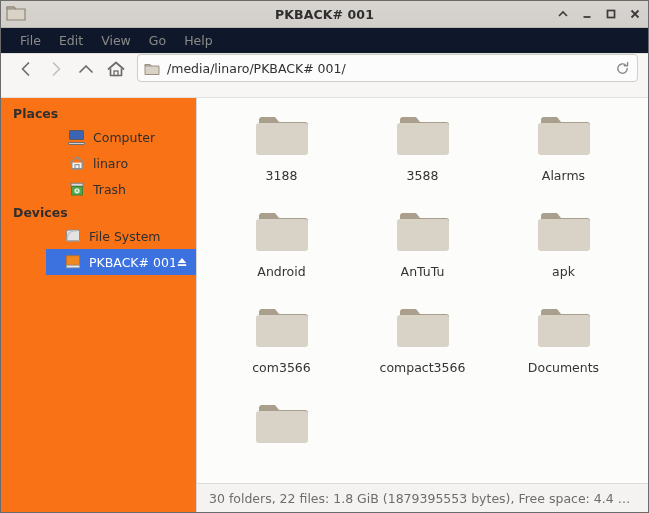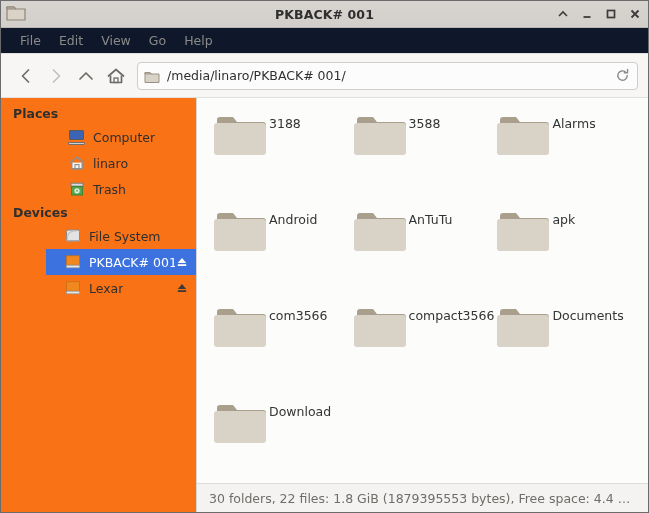--- a/index.html
+++ b/index.html
@@ -84,21 +84,20 @@
     font-size: 12.5px;
     color: #8a8a88;
     padding: 2px 9px;
   }
 
   
   .toolbar {
     height: 43px;
     background: #f7f6f5;
     display: flex;
-    align-items: center;
     padding: 0 10px;
     flex: none;
     border-bottom: 1px solid #e3e1de;
   }
   .nav-btn {
     width: 30px;
     height: 30px;
     display: flex;
     align-items: center;
     justify-content: center;
@@ -225,21 +224,22 @@
     display: grid;
     grid-template-columns: repeat(3, 1fr);
     grid-auto-rows: 96px;
     align-content: start;
     padding: 8px 14px 0 14px;
     overflow: hidden;
     box-sizing: border-box;
   }
   .grid-item {
     display: flex;
-    flex-direction: row;
+    flex-direction: column;
+    align-items: center;
     justify-content: flex-start;
     padding-top: 5px;
   }
   .folder-icon {
     width: 58px;
     height: 52px;
     position: relative;
   }
   .folder-icon svg { display: block; }
   .item-label {
@@ -414,35 +414,20 @@
         <span class="side-label">PKBACK# 001</span>
         <span class="eject-icon">
           <svg width="12" height="12" viewBox="0 0 12 12">
             <path d="M6 2 L10.2 7 L1.8 7 Z" fill="currentColor"></path>
             <rect x="1.8" y="8.2" width="8.4" height="1.8" fill="currentColor"></rect>
           </svg>
         </span>
       </div>
 
 
-      <div class="side-row indent-device">
-        <span class="side-icon ico-drive">
-          <svg width="18" height="18" viewBox="0 0 18 18">
-            <rect x="2.5" y="2.8" width="13" height="9.4" fill="#f0881f" stroke="#c26f18" stroke-width="0.8"></rect>
-            <rect x="2.5" y="12.2" width="13" height="2.6" fill="#e8e8e8" stroke="#9a9a9a" stroke-width="0.8"></rect>
-          </svg>
-        </span>
-        <span class="side-label">Lexar</span>
-        <span class="eject-icon">
-          <svg width="12" height="12" viewBox="0 0 12 12">
-            <path d="M6 2 L10.2 7 L1.8 7 Z" fill="currentColor"></path>
-            <rect x="1.8" y="8.2" width="8.4" height="1.8" fill="currentColor"></rect>
-          </svg>
-        </span>
-      </div>
 
     </div>
 
     <div class="content">
       <div class="icon-grid">
 
         <div class="grid-item">
           <span class="folder-icon">
             <svg width="58" height="52" viewBox="0 0 58 52">
               <path d="M6 6 h16 l4 5 h26 a3 3 0 0 1 3 3 v2 h-49 v-7 a3 3 0 0 1 3 -3 z" fill="#aa9e8d"></path>

